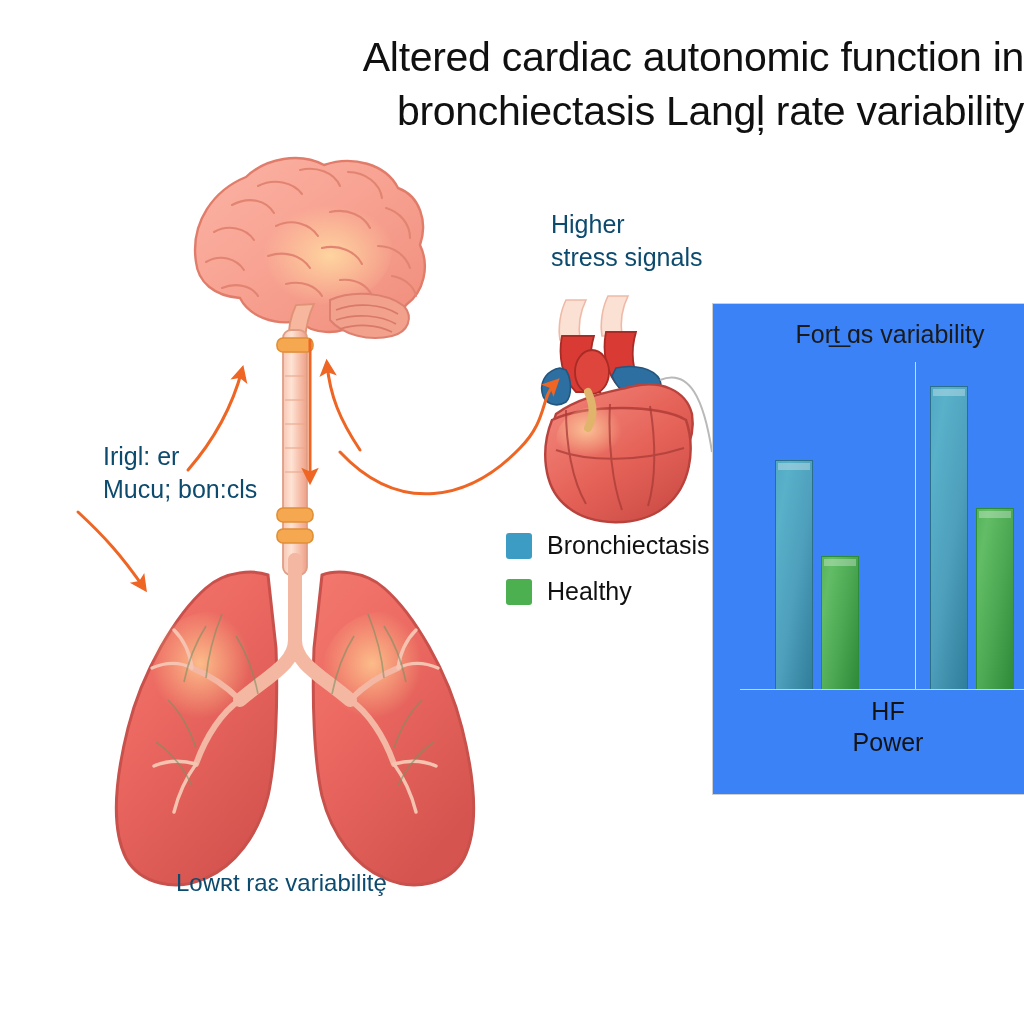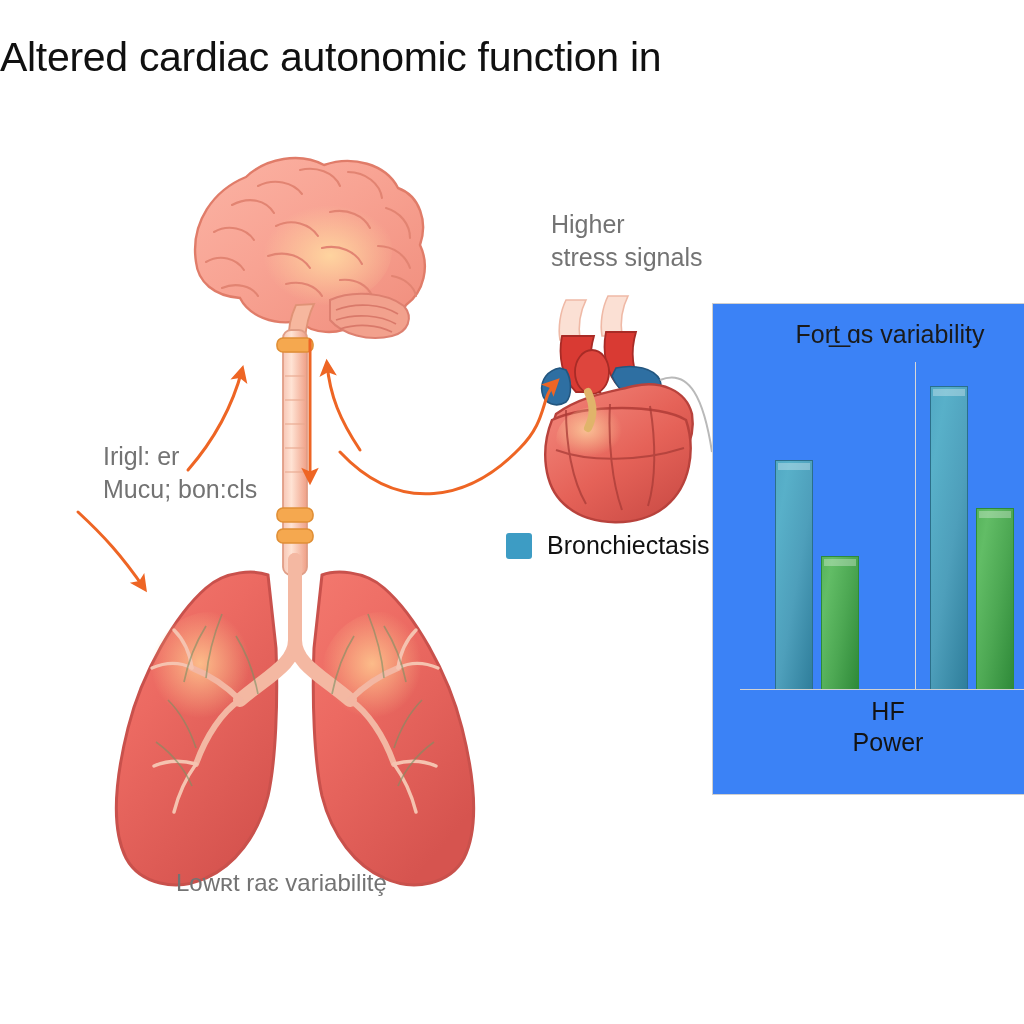--- a/index.html
+++ b/index.html
@@ -8,30 +8,30 @@
     background:#ffffff;
     font-family:"Liberation Sans", sans-serif;
     overflow:hidden;
     position:relative;
   }
   #stage{position:absolute;inset:0;width:1024px;height:1024px;}
 
   
   .title{
     position:absolute;left:0;top:30px;width:1024px;
-    text-align:left;
+    text-align:right;
     font-size:41px;line-height:54px;
     color:#101010;font-weight:400;
     letter-spacing:-0.3px;
   }
   .title .l1{display:block;}
   .title .l2{display:block;}
 
   
-  .annot{position:absolute;color:#737373;font-size:25px;line-height:33px;white-space:pre-line;}
+  .annot{position:absolute;color:#0c4a6e;font-size:25px;line-height:33px;white-space:pre-line;}
   .annot-stress{left:551px;top:208px;}
   .annot-mucus{left:63px;top:440px;margin-left:40px;}
   .annot-lowvar{left:176px;top:866px;font-size:24px;text-align:right;}
 
   
   .art{position:absolute;left:0;top:0;width:1024px;height:1024px;pointer-events:none;}
 
   
   .legend{position:absolute;left:498px;top:531px;}
   .legend-row{display:flex;align-items:center;margin-bottom:17px;margin-left:8px;}
@@ -81,20 +81,21 @@
     flex:1;text-align:center;font-size:25px;line-height:31px;color:#131313;white-space:pre-line;
   }
 </style>
 </head>
 <body>
 
 <div id="stage">
 
   <div class="title">
     <span class="l1">Altered cardiac autonomic function in</span>
+    <span class="l2">bronchiectasis Langl̦ rate variability</span>
   </div>
 
   <svg class="art" viewBox="0 0 1024 1024">
     <defs>
       <linearGradient id="brainG" x1="0" y1="0" x2="1" y2="1">
         <stop offset="0%" stop-color="#fbb3a4"></stop>
         <stop offset="45%" stop-color="#f8a393"></stop>
         <stop offset="100%" stop-color="#f08d7c"></stop>
       </linearGradient>
       <radialGradient id="brainHi" cx="0.58" cy="0.55" r="0.45">
@@ -279,20 +280,24 @@
 stress signals</div>
   <div class="annot annot-mucus">Irigl: er
 Mucu; bon:cls</div>
   <div class="annot annot-lowvar">Lowʀt raɛ variabilitȩ</div>
 
   <div class="legend">
     <div class="legend-row">
       <span class="swatch" style="background:#3d9cc4;"></span>
       <span class="legend-label">Bronchiectasis</span>
     </div>
+    <div class="legend-row">
+      <span class="swatch" style="background:#4caf50;"></span>
+      <span class="legend-label">Healthy</span>
+    </div>
   </div>
 
   <div class="chart-panel">
     <div class="chart-title">Fort͟ ɑs variability</div>
 
     <div class="plot">
       <div class="vdivider"></div>
       <div class="bar-groups" id="bar-groups">
           <div class="bar-group">
             <div class="bar blue" style="height: 72%;"></div>

